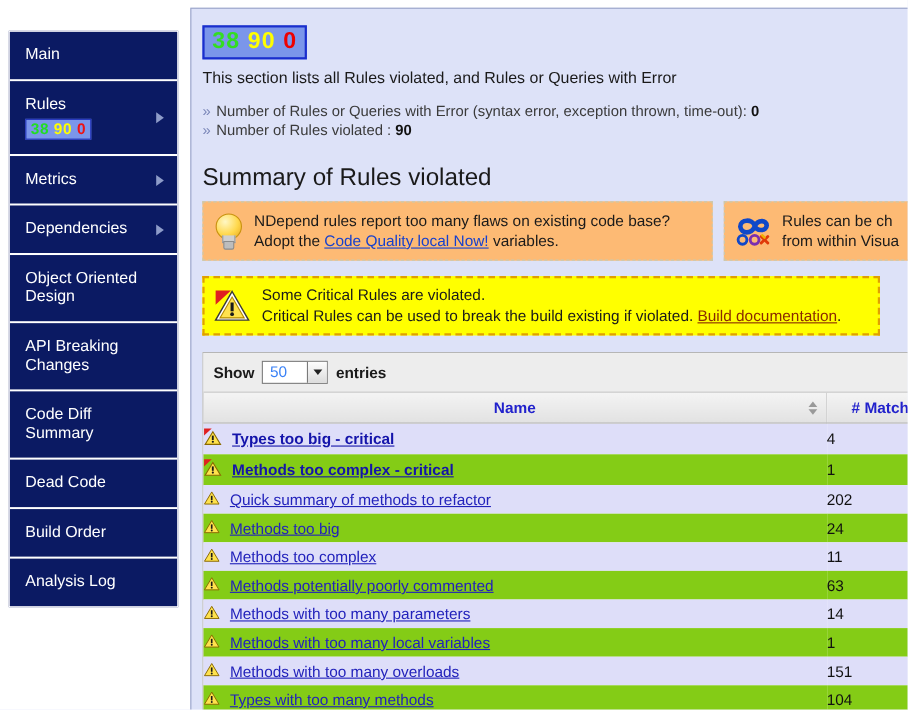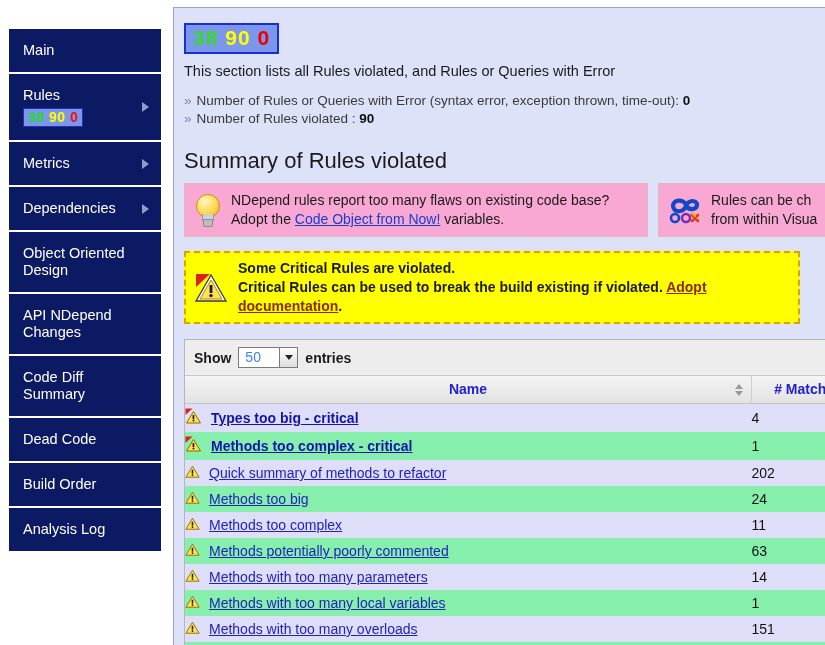--- a/index.html
+++ b/index.html
@@ -100,21 +100,21 @@
   ul.bullets li b { color:#111; font-weight: bold; }
 
   h2.section-title {
     font-size: 22px; font-weight: normal; color: #1a1a1a;
     margin: 22px 0 0 0;
   }
 
   
   .tips-row { display: flex; gap: 10px; margin-top: 9px; }
   .tip-box {
-    background: #f9a8d4;
+    background: #fdba74;
     border: 1px dashed #c9c9b0;
     padding: 7px 8px;
     display: flex; align-items: center; gap: 10px;
     box-sizing: border-box;
     flex: none;
   }
   .tip-box.b1 { width: 464px; }
   .tip-box.b2 { width: 260px; }
   .tip-text { font-size: 14px; color: #1a1a1a; line-height: 19px; }
   .tip-text a { color: #1540cf; }
@@ -142,21 +142,21 @@
   
   .crit-banner {
     margin-top: 14px;
     background: #ffff00;
     border: 2px dashed #e0a000;
     padding: 6px 8px;
     display: flex; align-items: center; gap: 10px;
     width: 616px;
     box-sizing: border-box;
   }
-  .crit-text { font-size: 14px; color: #1a1a1a; line-height: 19px; font-weight: bold; }
+  .crit-text { font-size: 14px; color: #1a1a1a; line-height: 19px; }
   .crit-text a { color: #8a2a00; }
 
   
   .warn { position: relative; flex: none; }
   .warn svg { display: block; }
 
   
   .table-wrap {
     margin-top: 15px;
     width: 680px;
@@ -208,21 +208,21 @@
   .sortarrows i.up { border-bottom: 5px solid #999; }
   .sortarrows i.dn { border-top: 5px solid #999; }
 
   table.rules td {
     font-size: 14px; color: #111;
     padding: 4px 0 4px 0;
     vertical-align: middle;
     height: 17px;
   }
   tr.odd td { background: #dedef9; }
-  tr.even td { background: #86efac; }
+  tr.even td { background: #84cc16; }
   td.c-name { padding-left: 7px; text-align: center; }
   td.c-name .cell { display: flex; align-items: center; gap: 9px; }
   td.c-name a { color: #2222bb; }
   tr.critical td.c-name a { font-weight: bold; color: #1414aa; }
   td.c-match { padding-left: 9px; font-size: 14px; color:#111; }
 
   a { text-decoration: underline; cursor: pointer; }
 </style>
 </head>
 <body>
@@ -240,21 +240,21 @@
       </div>
       <div class="nav-item">
         <span class="nav-label">Dependencies</span>
         <span class="chev"></span>
       </div>
       <div class="nav-item">
         <span class="nav-label">Object Oriented
 Design</span>
       </div>
       <div class="nav-item">
-        <span class="nav-label">API NDepend
+        <span class="nav-label">API Breaking
 Changes</span>
       </div>
       <div class="nav-item">
         <span class="nav-label">Code Diff
 Summary</span>
       </div>
       <div class="nav-item">
         <span class="nav-label">Dead Code</span>
       </div>
       <div class="nav-item">
@@ -288,21 +288,21 @@
       <div class="tips-row">
 
         <div class="tip-box b1">
           <span class="bulb">
             <span class="glass"></span>
               <span class="neck"></span>
               <span class="base"></span>
           </span>
           <span class="tip-text">
             <span>NDepend rules report too many flaws on existing code base?</span><br>
-            <span>Adopt the </span><a>Code Object from Now!</a><span> variables.</span>
+            <span>Adopt the </span><a>Code Quality local Now!</a><span> variables.</span>
           </span>
         </div>
 
         <div class="tip-box b2">
           <span class="vsicon">
             <svg width="34" height="30" viewBox="0 0 34 30">
               <path d="M6 11 C6 4, 17 4, 19 10 C21 16, 30 15, 30 10 C30 5, 22 4, 19 11 C16 18, 7 18, 6 11 Z" fill="none" stroke="#1048c8" stroke-width="4.2" stroke-linecap="round"></path>
               <circle cx="8" cy="23" r="4" fill="none" stroke="#1048c8" stroke-width="2.6"></circle>
               <circle cx="19" cy="23" r="4" fill="none" stroke="#7a2fb0" stroke-width="2.6"></circle>
               <path d="M25 20 l6 6 M31 20 l-6 6" stroke="#e03a0a" stroke-width="2.6" stroke-linecap="round"></path>
@@ -321,21 +321,21 @@
           <svg width="34" height="32" viewBox="0 0 34 32">
             <path d="M17 3 L32 29 L2 29 Z" fill="#ffffff" stroke="#3a3a3a" stroke-width="1.3"></path>
             <path d="M17 8 L28 27 L6 27 Z" fill="#ffe24d" stroke="#b58b00" stroke-width="1"></path>
             <rect x="15.6" y="13" width="2.8" height="8" fill="#1a1a1a"></rect>
             <circle cx="17" cy="23.6" r="1.7" fill="#1a1a1a"></circle>
             <path d="M2 2 L16 2 L2 15 Z" fill="#e02020"></path>
           </svg>
         </span>
         <span class="crit-text">
           <span>Some Critical Rules are violated.</span><br>
-          <span>Critical Rules can be used to break the build existing if violated. </span><a>Adopt documentation</a><span>.</span>
+          <span>Critical Rules can be used to break the build existing if violated. </span><a>Build documentation</a><span>.</span>
         </span>
       </div>
 
       <div class="table-wrap">
         <div class="show-bar">
           <span>Show</span>
           <span class="sel">
             <span class="val">50</span>
             <span class="arrowbox">
                 <i></i>

